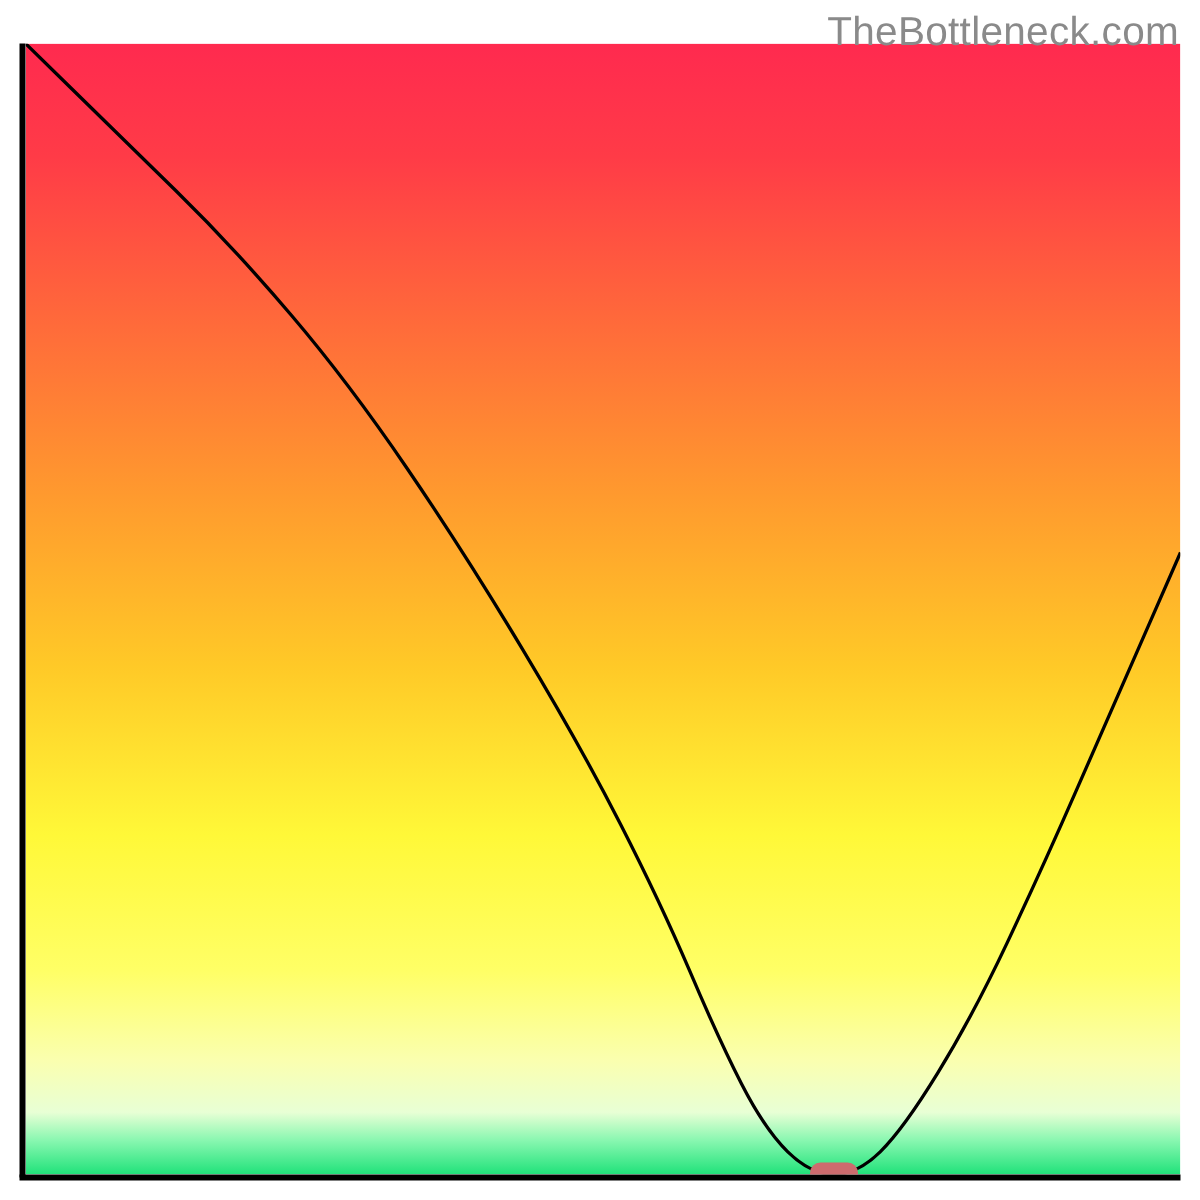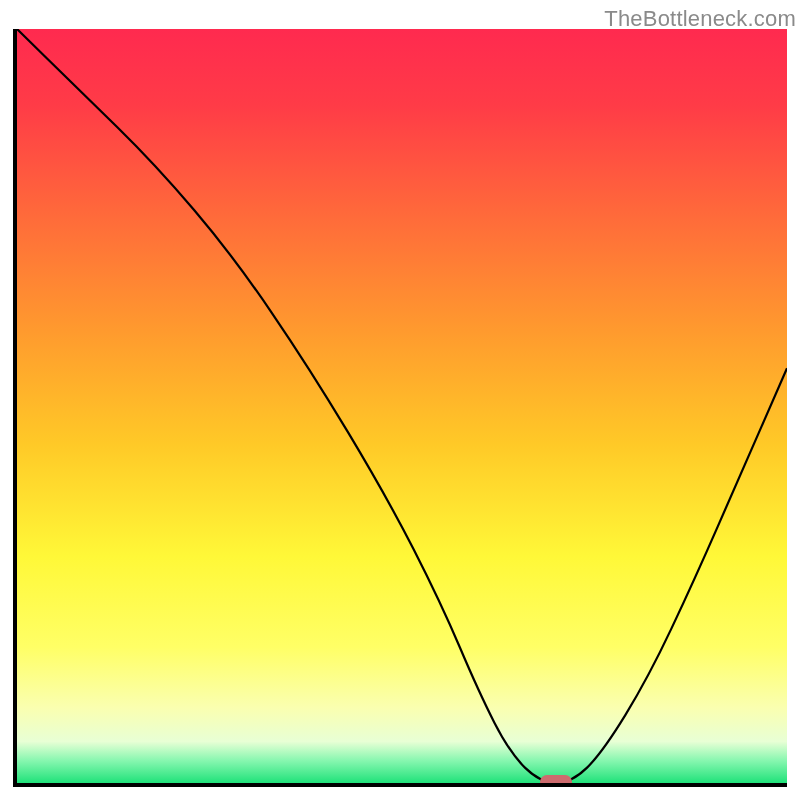--- a/index.html
+++ b/index.html
@@ -12,23 +12,23 @@
     font-family: Arial, Helvetica, sans-serif;
   }
   .container {
     position: relative;
     width: 800px;
     height: 800px;
   }
   .watermark {
     position: absolute;
     top: 6px;
-    right: 4px;
+    right: 14px;
     color: #8a8a8a;
-    font-size: 22px;
+    font-size: 27px;
     font-weight: 500;
     z-index: 5;
     letter-spacing: 0.2px;
   }
   .axis-left, .axis-bottom {
     position: absolute;
     background: #000;
     z-index: 4;
   }
   .axis-left {

